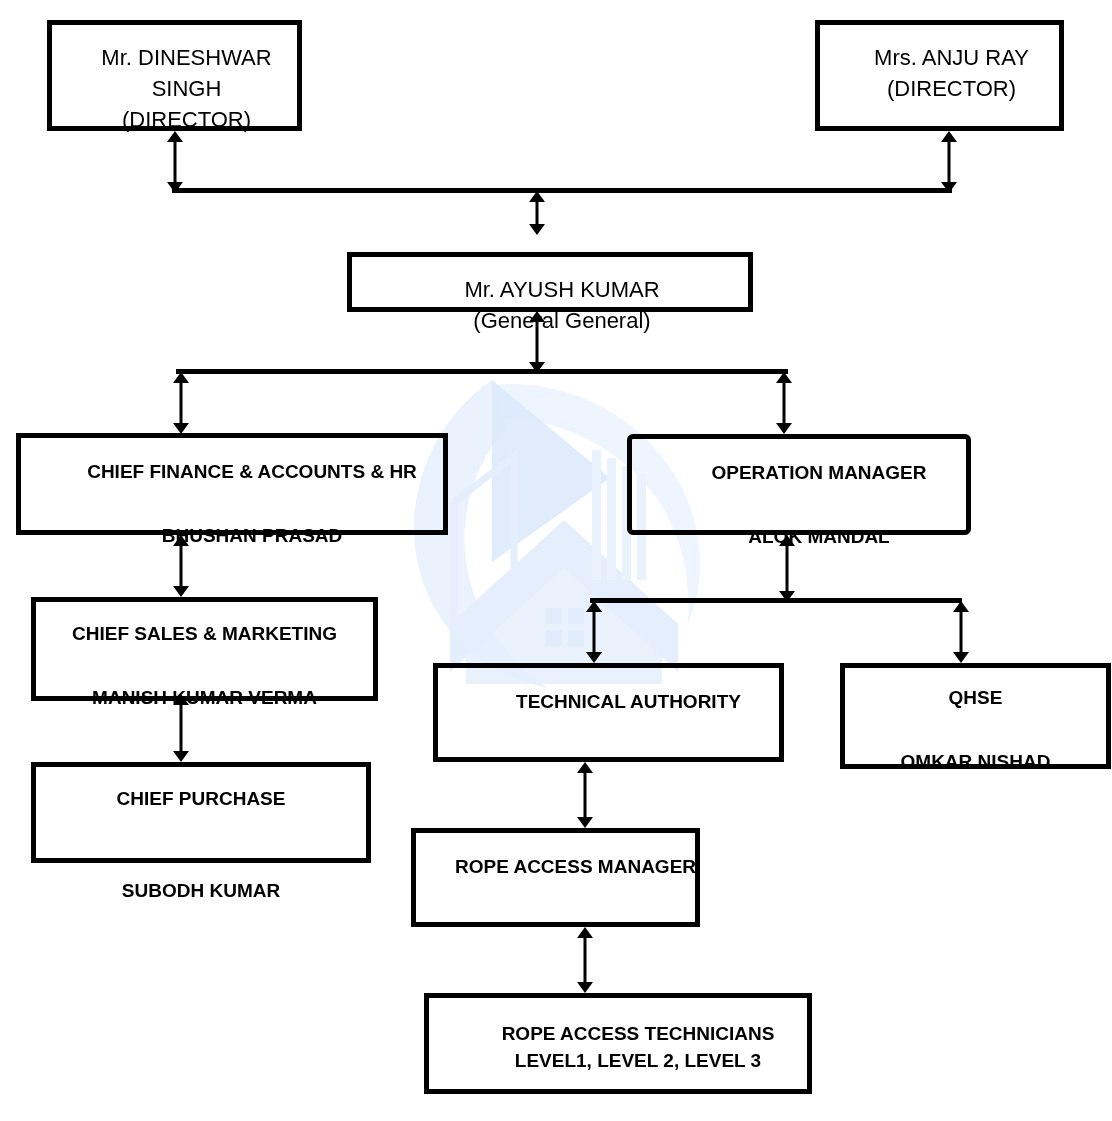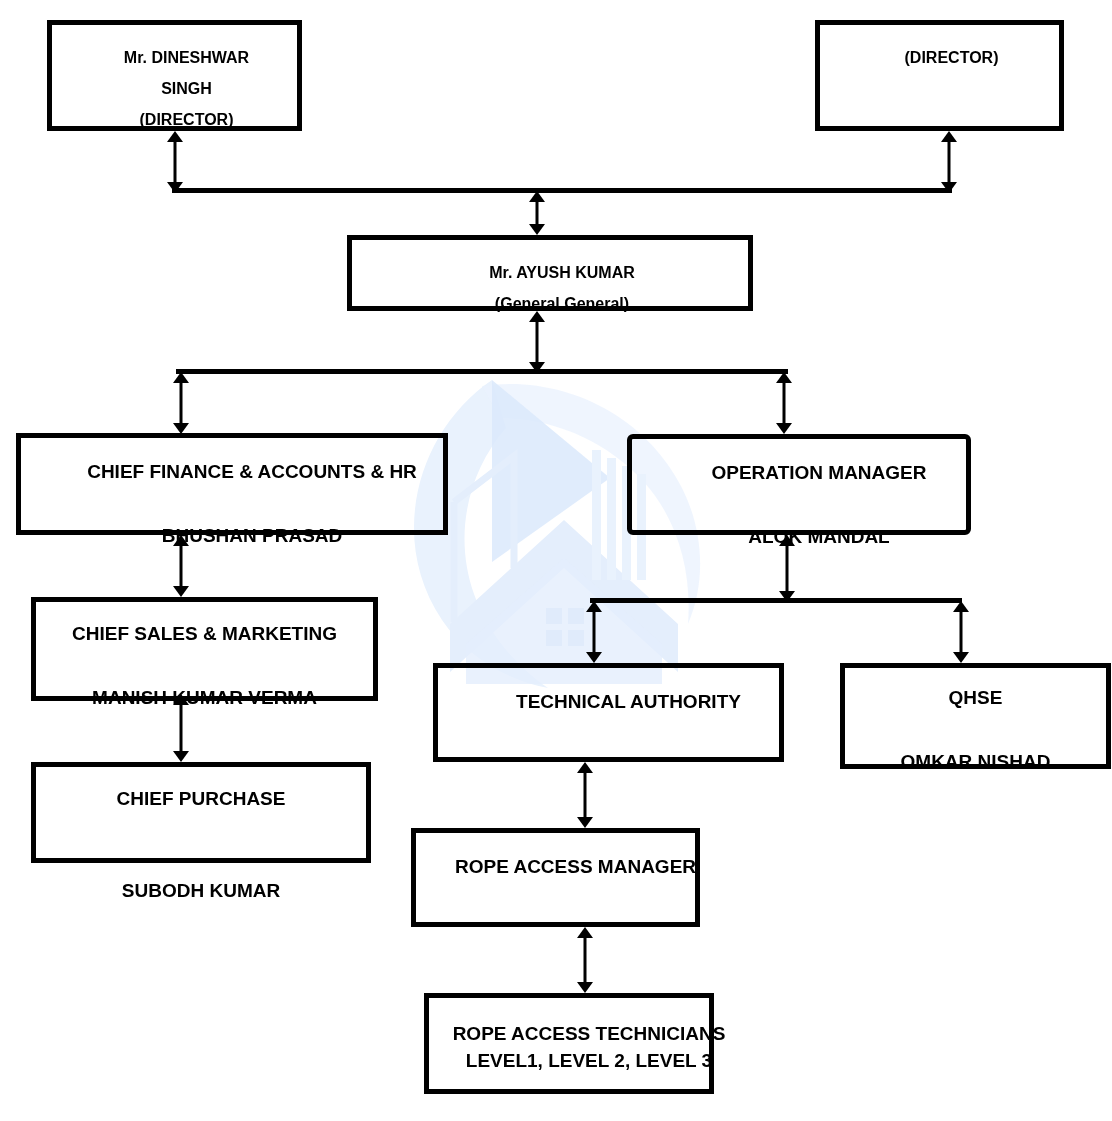--- a/index.html
+++ b/index.html
@@ -41,22 +41,22 @@
     color: #000000;
     text-align: center;
   }
   .node .line {
     display: block;
     white-space: nowrap;
   }
 
   
   .tier-top .line {
-    font-weight: bold;
-    font-size: 16px;
+    font-weight: normal;
+    font-size: 22px;
     line-height: 31px;
     margin-left: 24px;
   }
   .tier-top.pad-top { padding-top: 17px; }
 
   
   .tier-sub .line {
     font-weight: bold;
     font-size: 19px;
   }
@@ -217,24 +217,25 @@
       <div class="head down"></div>
   </div>
 
   <div class="node tier-top pad-top" style="left:47px; top:20px; width:255px; height:111px;">
     <span class="line">Mr. DINESHWAR</span>
     <span class="line">SINGH</span>
     <span class="line">(DIRECTOR)</span>
   </div>
 
   <div class="node tier-top pad-top" style="left:815px; top:20px; width:249px; height:111px;">
+    <span class="line">Mrs. ANJU RAY</span>
     <span class="line">(DIRECTOR)</span>
   </div>
 
-  <div class="node tier-top pad-top" style="left:347px; top:235px; width:406px; height:76px;">
+  <div class="node tier-top pad-top" style="left:347px; top:252px; width:406px; height:60px;">
     <span class="line">Mr. AYUSH KUMAR</span>
     <span class="line">(General General)</span>
   </div>
 
   <div class="node tier-sub pad-22" style="left:16px; top:433px; width:432px; height:102px;">
     <span class="line role">CHIEF FINANCE &amp; ACCOUNTS &amp; HR</span>
     <span class="line name">BHUSHAN PRASAD</span>
   </div>
 
   <div class="node tier-sub pad-22" style="left:627px; top:434px; width:344px; height:101px;border-radius:6px;">
@@ -258,18 +259,18 @@
 
   <div class="node tier-sub pad-18" style="left:840px; top:663px; width:271px; height:106px;">
     <span class="line role">QHSE</span>
     <span class="line name">OMKAR NISHAD</span>
   </div>
 
   <div class="node tier-sub pad-22" style="left:411px; top:828px; width:289px; height:99px;">
     <span class="line role">ROPE ACCESS MANAGER</span>
   </div>
 
-  <div class="node tier-sub pad-22" style="left:424px; top:993px; width:290px; height:101px;">
+  <div class="node tier-sub pad-22" style="left:424px; top:993px; width:388px; height:101px;">
     <span class="line role tight">ROPE ACCESS TECHNICIANS</span>
     <span class="line name tight">LEVEL1, LEVEL 2, LEVEL 3</span>
   </div>
 
 </div>
 
 </body></html>

